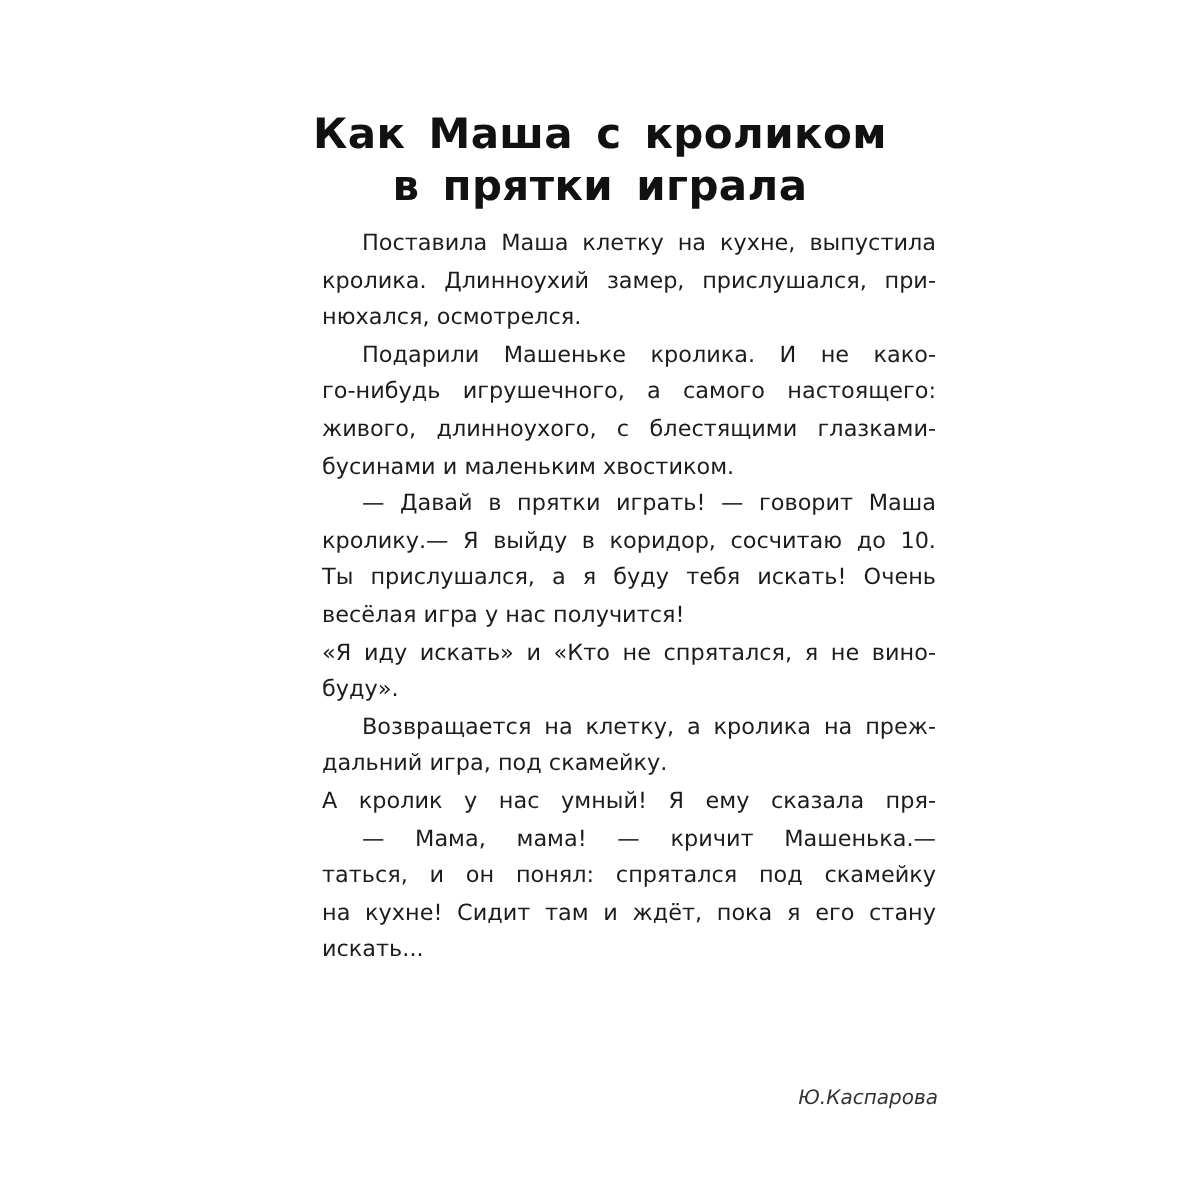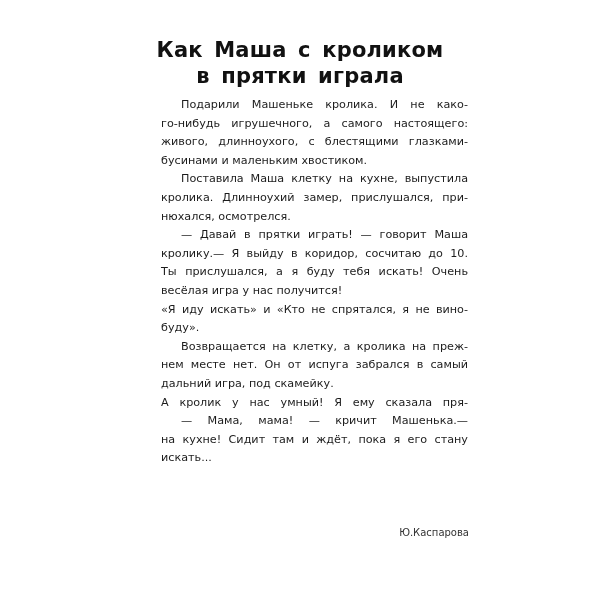--- a/index.html
+++ b/index.html
@@ -10,21 +10,21 @@
     body {
       width: 600px;
       height: 600px;
       position: relative;
       overflow: hidden;
       font-family: "DejaVu Sans", sans-serif;
       color: #1a1a1a;
     }
     .page {
       position: absolute;
-      left: 0; top: 0;
+      left: 0; top: 17px;
       width: 600px; height: 488px;
       background: #ffffff;
     }
     .title {
       position: absolute;
       left: 150px;
       top: 37px;
       width: 300px;
       text-align: center;
       font-family: "DejaVu Sans", sans-serif;
@@ -61,62 +61,63 @@
       text-align-last: left;
     }
     .para .line.first {
       padding-left: 20px;
     }
     .para .line { text-indent: 0; }
     .author {
       position: absolute;
       right: 131px;
       top: 527px;
+      font-style: italic;
       font-size: 10px;
       color: #333333;
     }
   </style>
 </head>
 <body>
 
 <div class="page">
   <h1 class="title" style="margin:0;">
     <span>Как Маша с кроликом</span>
     <span>в прятки играла</span>
   </h1>
 
   <div class="body-text">
     <p class="para">
+      <span class="line first">Поставила Маша клетку на кухне, выпустила</span>
+      <span class="line">кролика. Длинноухий замер, прислушался, при-</span>
+      <span class="line last">нюхался, осмотрелся.</span>
+    </p>
+    <p class="para">
       <span class="line first">Подарили Машеньке кролика. И не како-</span>
       <span class="line">го-нибудь игрушечного, а самого настоящего:</span>
       <span class="line">живого, длинноухого, с блестящими глазками-</span>
       <span class="line last">бусинами и маленьким хвостиком.</span>
-    </p>
-    <p class="para">
-      <span class="line first">Поставила Маша клетку на кухне, выпустила</span>
-      <span class="line">кролика. Длинноухий замер, прислушался, при-</span>
-      <span class="line last">нюхался, осмотрелся.</span>
     </p>
     <p class="para">
       <span class="line first">— Давай в прятки играть! — говорит Маша</span>
       <span class="line">кролику.— Я выйду в коридор, сосчитаю до 10.</span>
       <span class="line">Ты прислушался, а я буду тебя искать! Очень</span>
       <span class="line last">весёлая игра у нас получится!</span>
     </p>
     <p class="para">
       <span class="line">«Я иду искать» и «Кто не спрятался, я не вино-</span>
       <span class="line last">буду».</span>
     </p>
     <p class="para">
       <span class="line first">Возвращается на клетку, а кролика на преж-</span>
-      <span class="line">нем месте нет. Он от испуга забрался в самый</span>
       <span class="line last">дальний игра, под скамейку.</span>
     </p>
     <p class="para">
       <span class="line">А кролик у нас умный! Я ему сказала пря-</span>
       <span class="line first">— Мама, мама! — кричит Машенька.—</span>
+      <span class="line">таться, и он понял: спрятался под скамейку</span>
       <span class="line">на кухне! Сидит там и ждёт, пока я его стану</span>
       <span class="line last">искать...</span>
     </p>
   </div>
 
   <div class="author">Ю.Каспарова</div>
 </div>
 
 </body></html>

